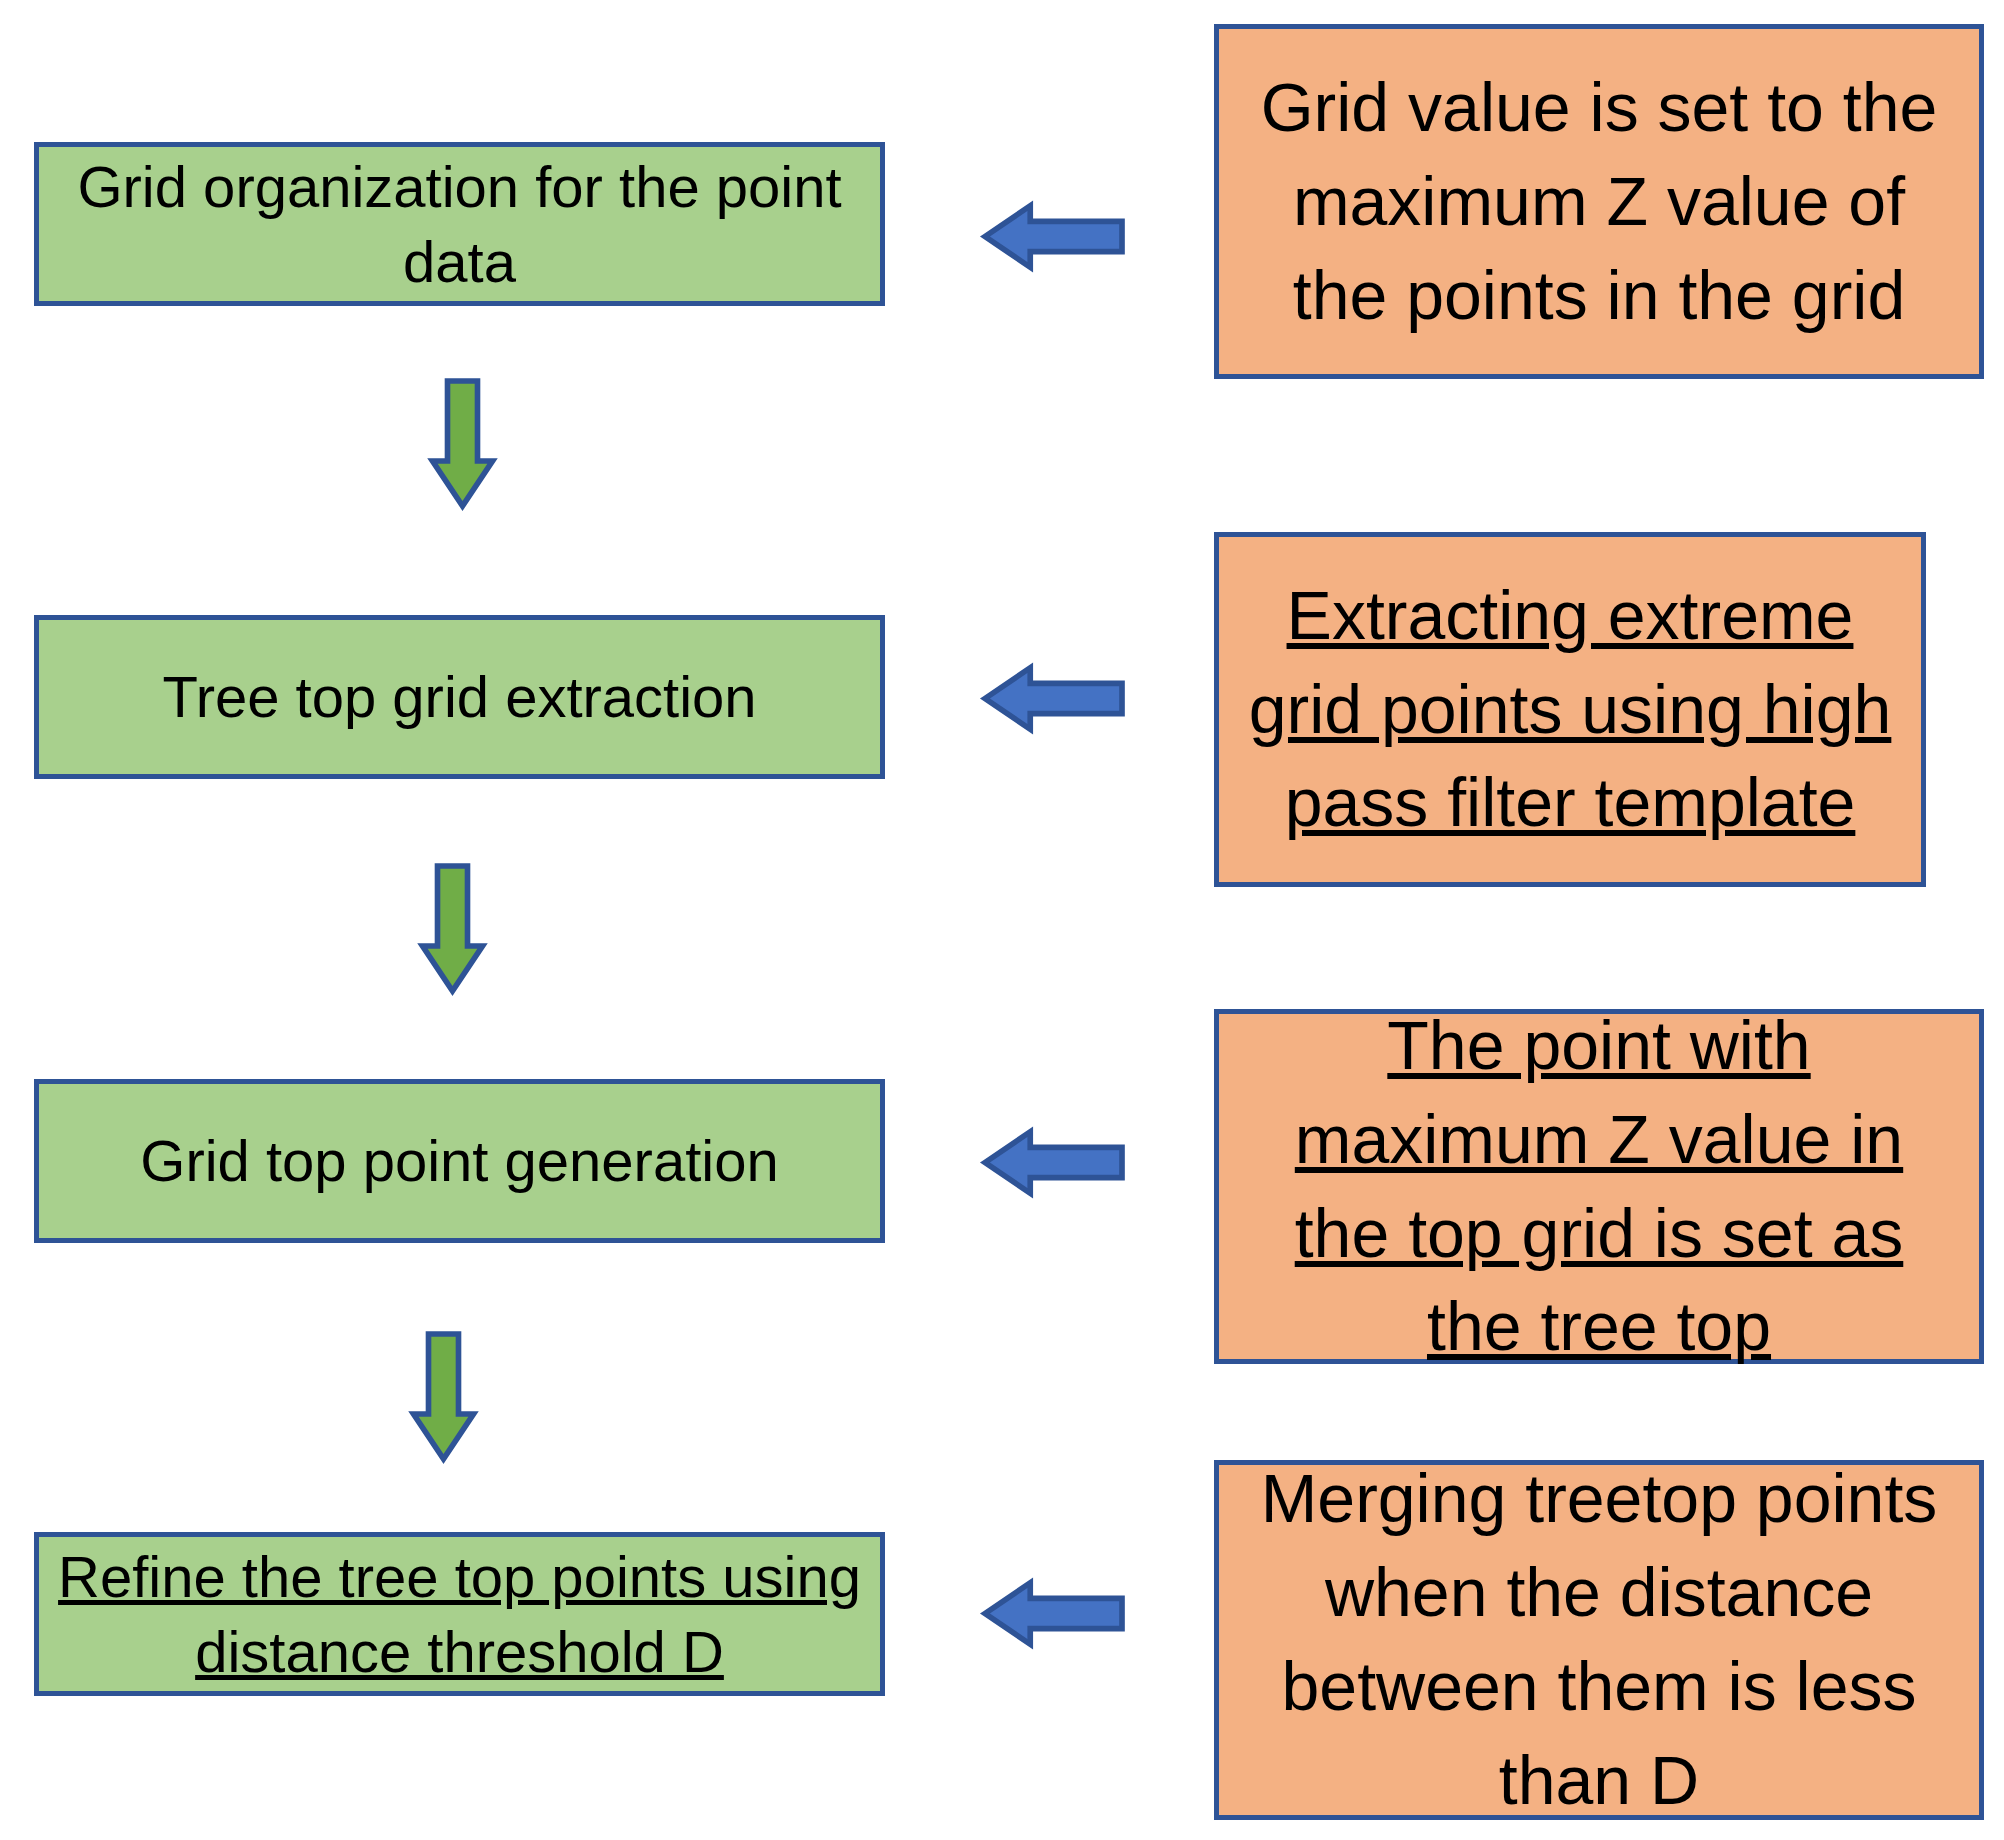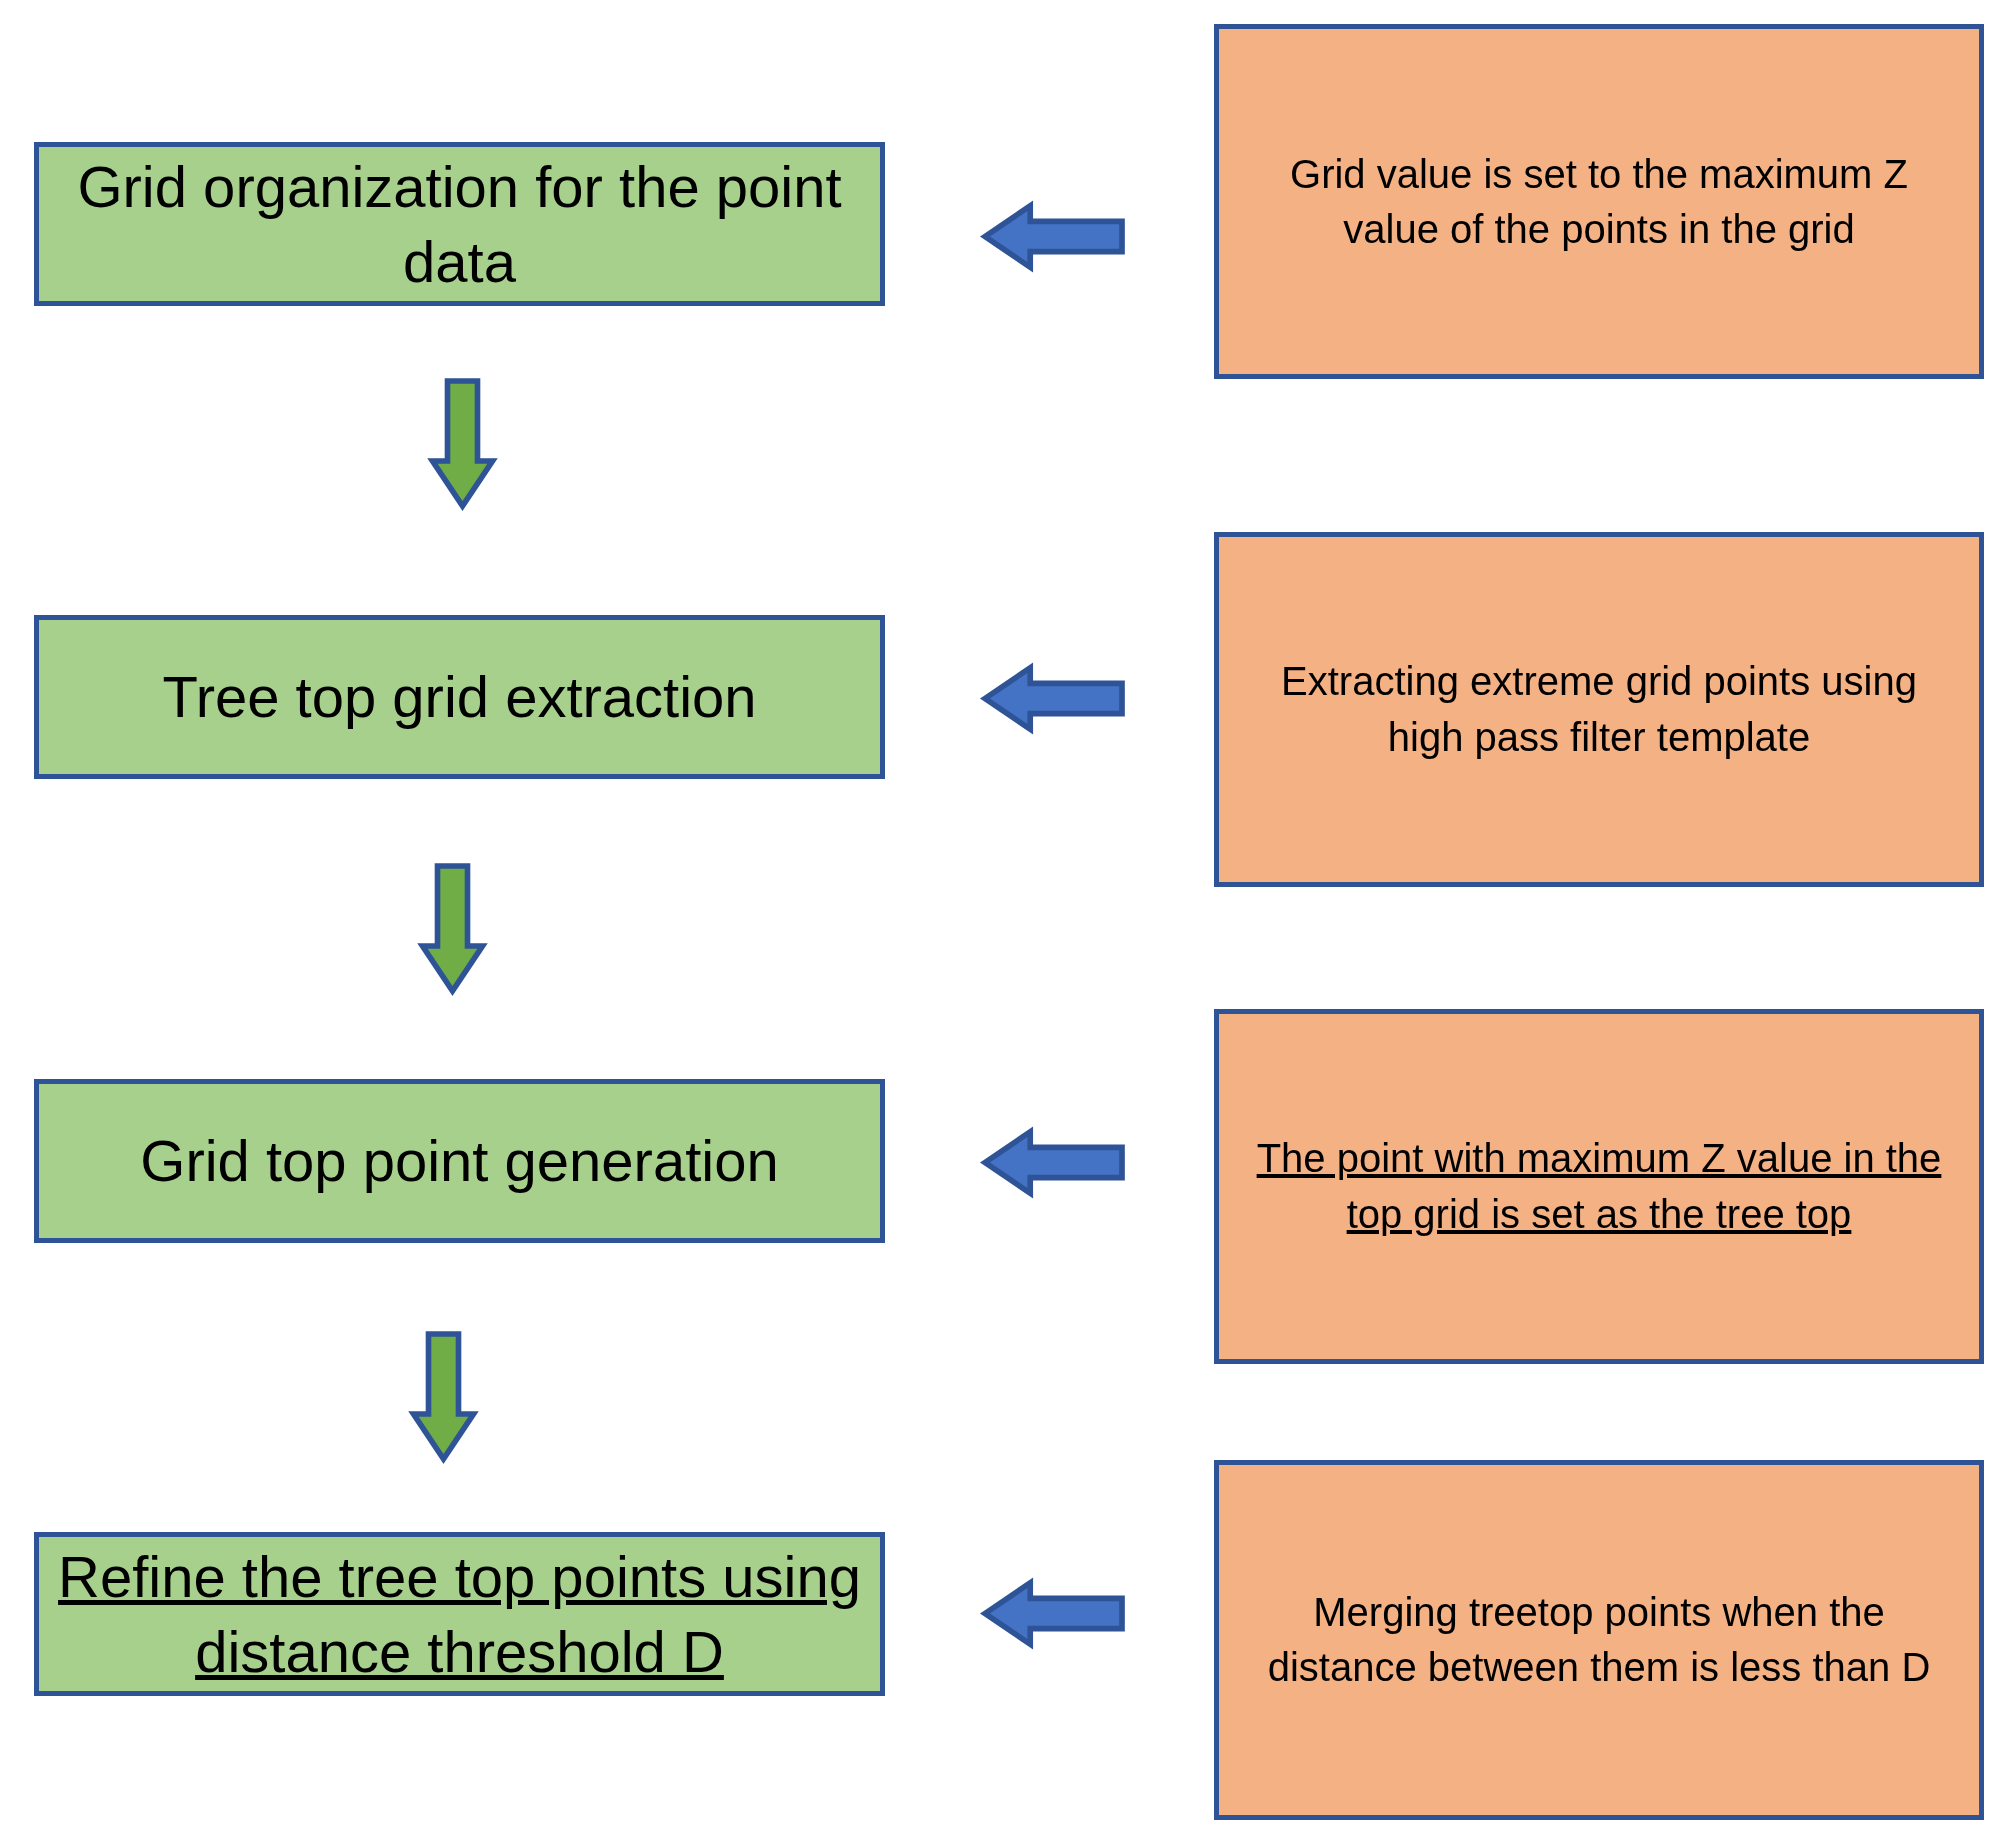--- a/index.html
+++ b/index.html
@@ -40,21 +40,21 @@
   .note-box {
     position: absolute;
     box-sizing: border-box;
     background: #F4B183;
     border: 5.6px solid #2E5396;
     display: flex;
     align-items: center;
     justify-content: center;
     text-align: center;
     color: #000000;
-    font-size: 40px;
+    font-size: 68px;
     line-height: 1.38;
     padding: 6.3px 21px;
   }
   .note-box .txt { display: block; width: 100%; }
 
   
   .arrow {
     position: absolute;
   }
   .arrow svg { display: block; width: 100%; height: 100%; overflow: visible; }
@@ -81,21 +81,21 @@
   <div class="arrow" style="left:430px; top:381px; width:65px; height:125px;">
     <svg viewBox="0 0 104 200" preserveAspectRatio="none">
       <polygon points="52,200 4,128 28,128 28,0 76,0 76,128 100,128" fill="#70AD47" stroke="#2E5396" stroke-width="9" stroke-linejoin="miter"></polygon>
     </svg>
   </div>
 
   <div class="proc-box" style="left:34px; top:615px; width:851px; height:164px;">
     <span class="txt">Tree top grid extraction</span>
   </div>
 
-  <div class="note-box" style="left:1214px; top:532px; width:770px; height:355px;">
+  <div class="note-box" style="left:1214px; top:532px; width:712px; height:355px;text-decoration:underline;">
     <span class="txt">Extracting extreme grid points using high pass filter template</span>
   </div>
 
   <div class="arrow" style="left:985px; top:664px; width:137px; height:69px;">
     <svg viewBox="0 0 218 110" preserveAspectRatio="none">
       <polygon points="0,55 72,6 72,31 218,31 218,79 72,79 72,104" fill="#4472C4" stroke="#2E5396" stroke-width="9" stroke-linejoin="miter"></polygon>
     </svg>
   </div>
 
   <div class="arrow" style="left:420px; top:866px; width:65px; height:125px;">

